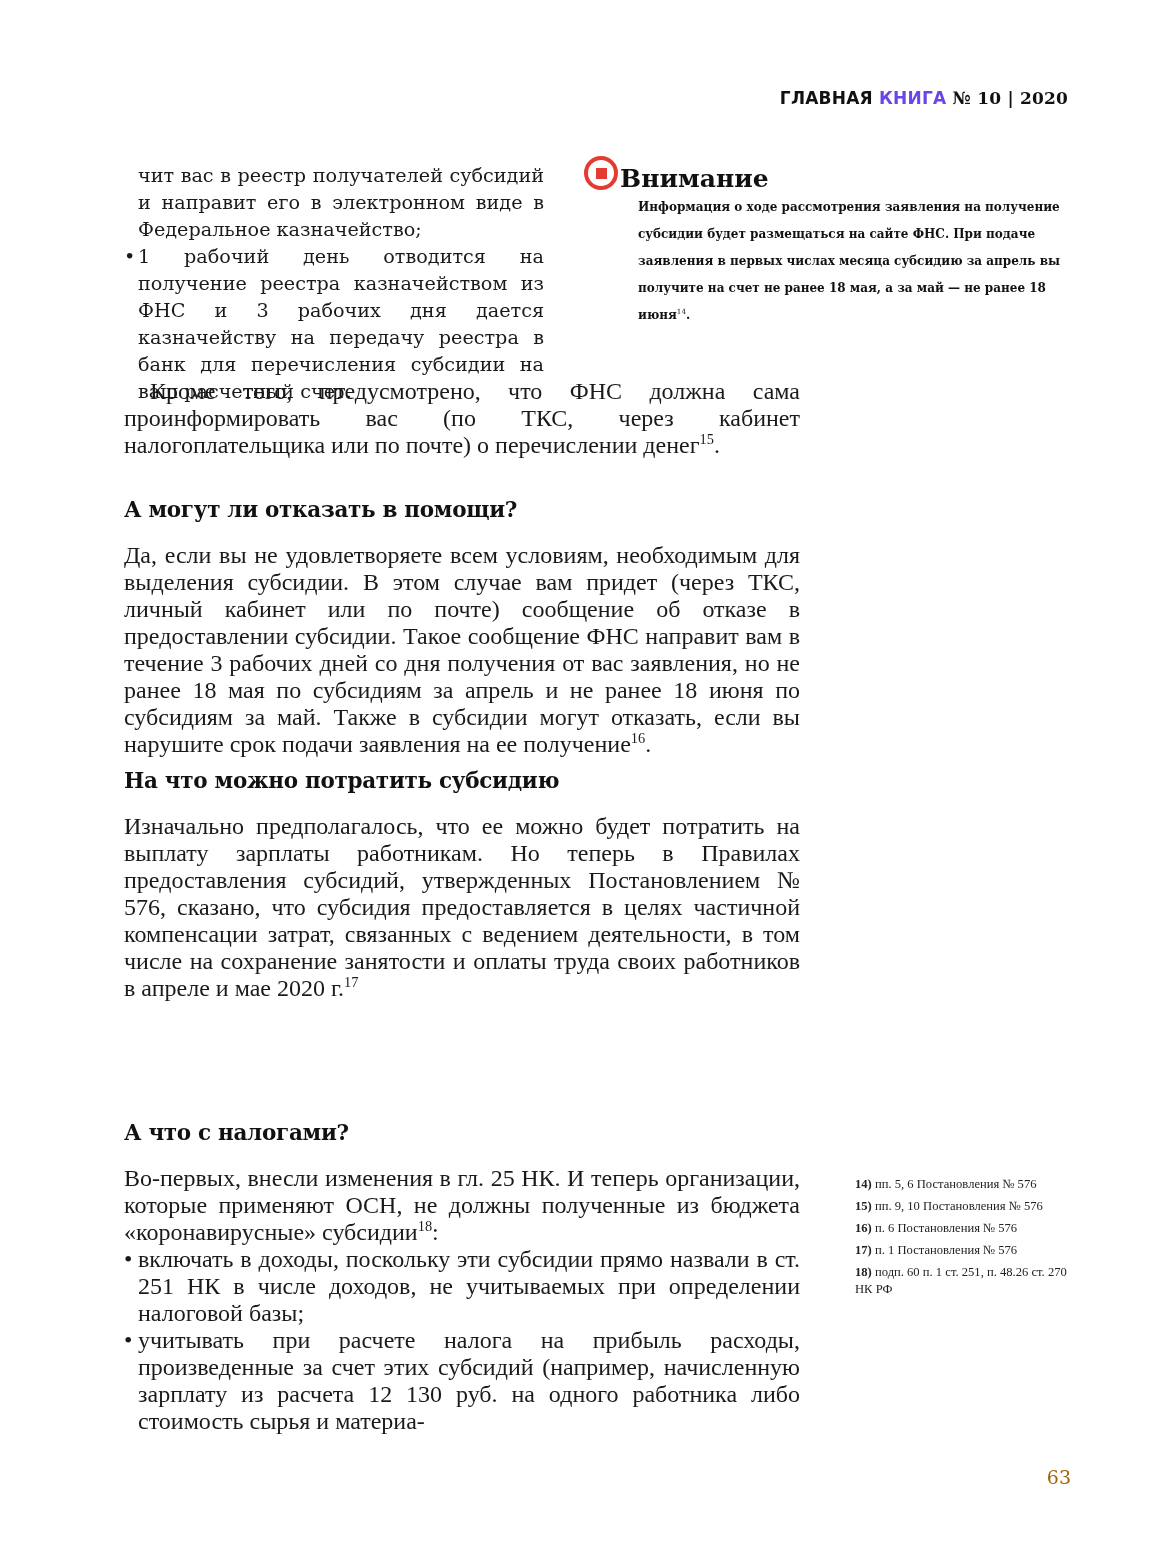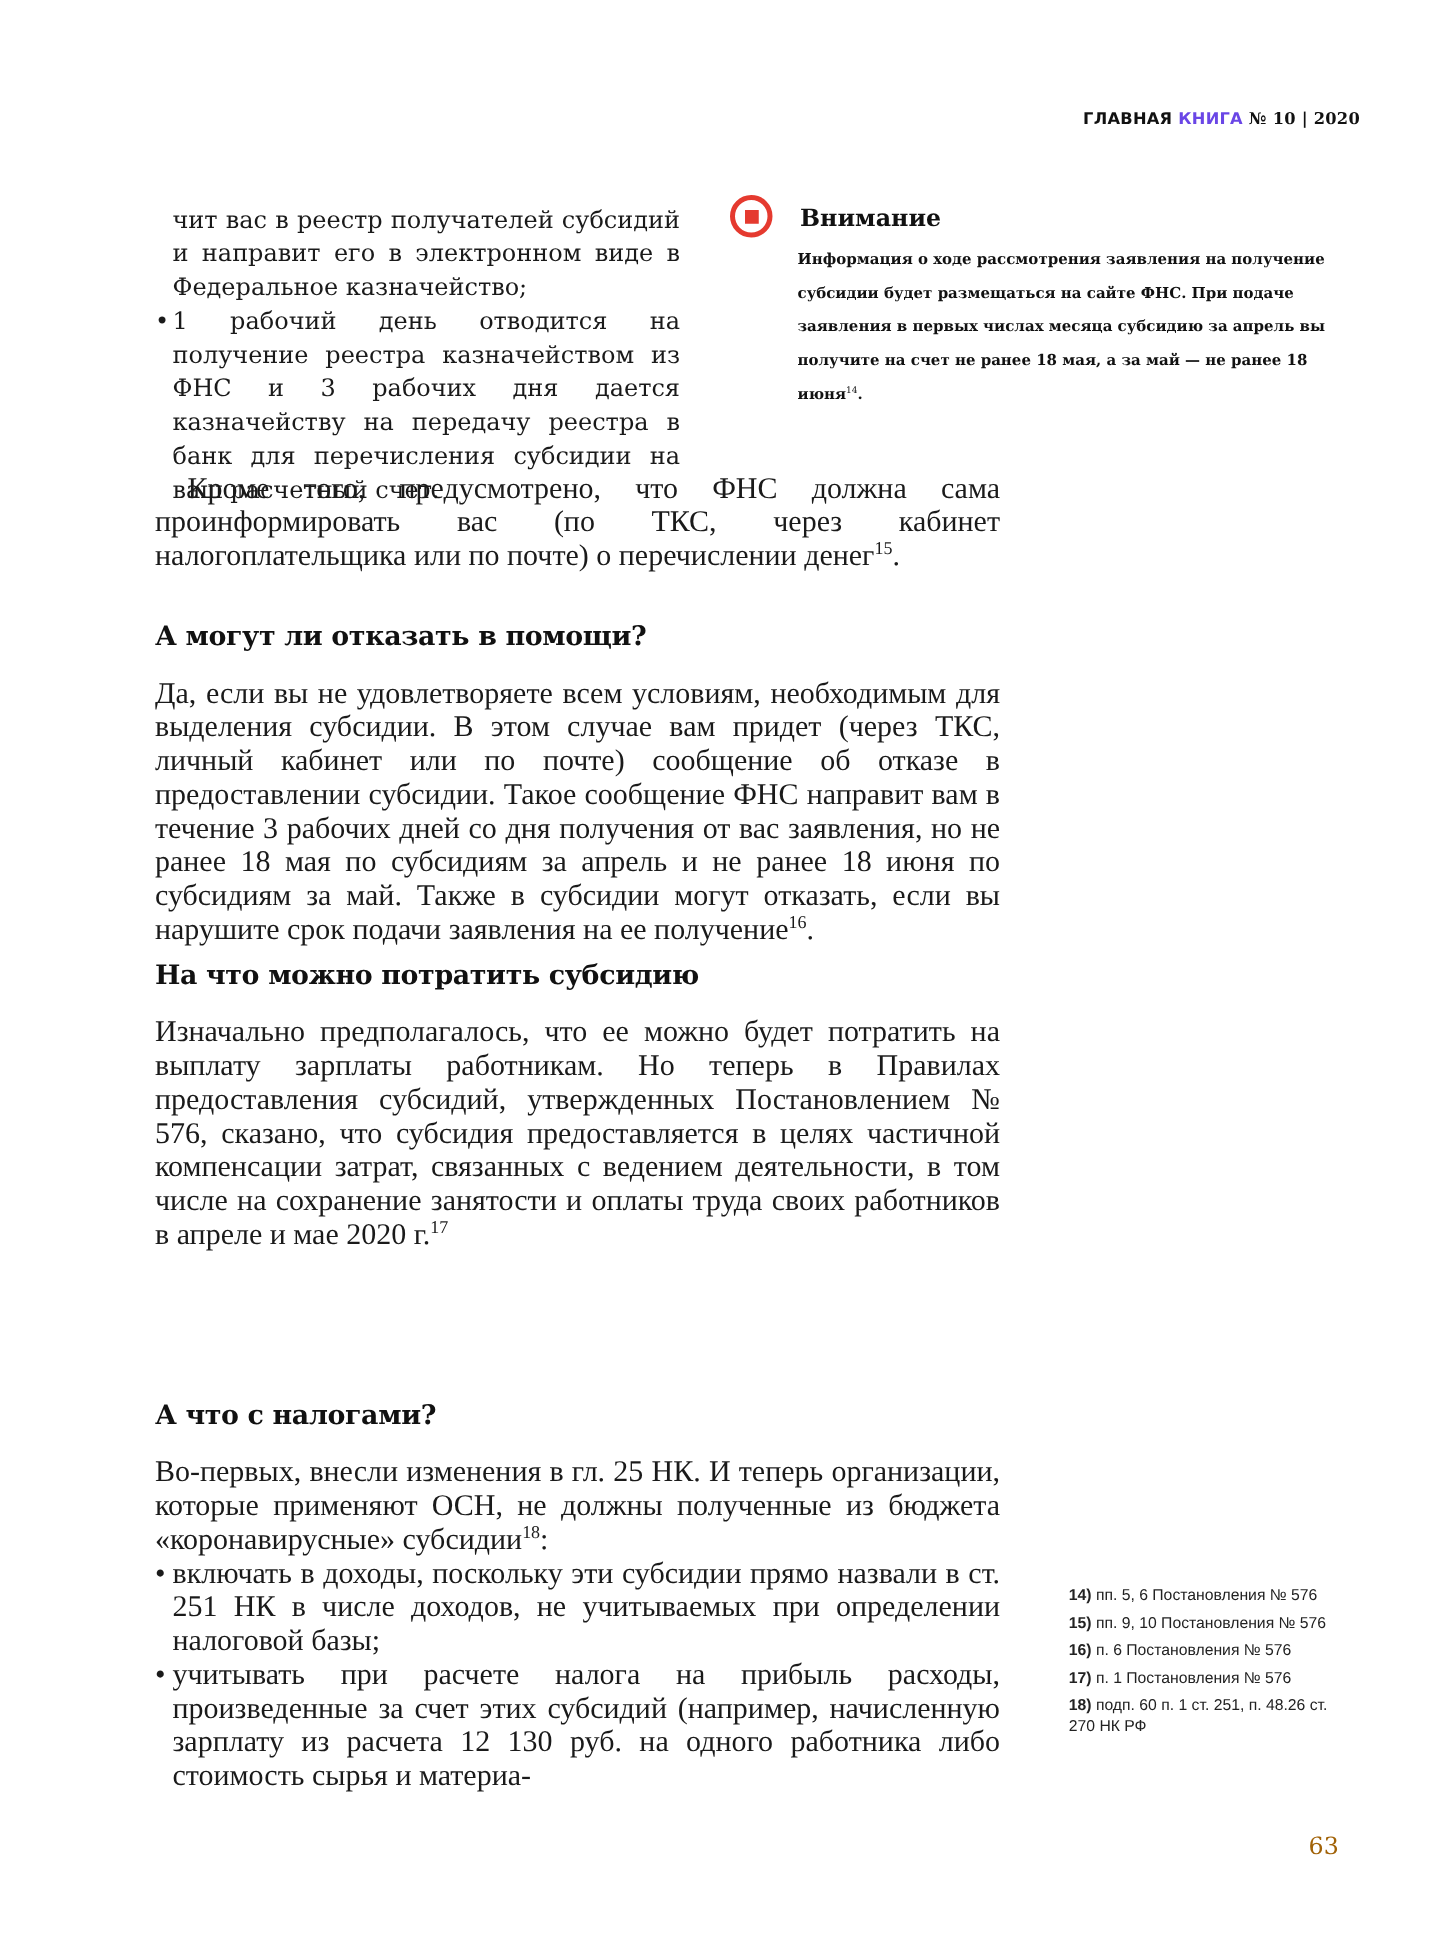--- a/index.html
+++ b/index.html
@@ -1,44 +1,44 @@
 <!DOCTYPE html>
 <html><head>
   <meta charset="utf-8">
   <style>
     html, body { margin: 0; padding: 0; background: #ffffff; }
     body { width: 1163px; height: 1559px; position: relative; overflow: hidden; color: #1a1a1a; }
 
-    .header { position: absolute; top: 88px; right: 75px; font-family: "DejaVu Sans", "Liberation Sans", sans-serif; font-weight: bold; font-size: 13px; letter-spacing: 0.2px; color: #111; white-space: nowrap; }
+    .header { position: absolute; top: 88px; right: 95px; font-family: "DejaVu Sans", "Liberation Sans", sans-serif; font-weight: bold; font-size: 17px; letter-spacing: 0.2px; color: #111; white-space: nowrap; }
     .header .brand-accent { color: #6a46e6; }
     .header .issue { font-family: "DejaVu Serif", serif; font-weight: bold; }
 
     
     .topcol { position: absolute; left: 124px; top: 162px; width: 420px; font-family: "DejaVu Serif", serif; font-size: 19.2px; line-height: 27px; text-align: justify; }
     .topcol .cont { padding-left: 14px; }
     .bullet-item { position: relative; padding-left: 14px; }
     .bullet-item::before { content: "•"; position: absolute; left: 0; top: 0; }
 
     
     .callout { position: absolute; left: 584px; top: 156px; width: 440px; }
     .callout .icon-ring { position: absolute; left: 0; top: 0; width: 34px; height: 34px; border: 4px solid #e53a2f; border-radius: 50%; box-sizing: border-box; }
     .callout .icon-ring .sq { position: absolute; left: 8px; top: 8px; width: 11px; height: 11px; background: #e53a2f; }
-    .callout .title { position: absolute; left: 56px; top: 8px; font-family: "DejaVu Serif", serif; font-weight: bold; font-size: 19px; color: #111; }
+    .callout .title { position: absolute; left: 36px; top: 8px; font-family: "DejaVu Serif", serif; font-weight: bold; font-size: 25px; color: #111; }
     .callout .body { position: absolute; left: 54px; top: 38px; width: 440px; font-family: "DejaVu Serif", serif; font-weight: bold; font-size: 12px; line-height: 27px; color: #111; }
     sup { font-size: 0.6em; font-weight: normal; vertical-align: super; line-height: 0; }
 
     
     .main { position: absolute; left: 124px; width: 676px; font-family: "Liberation Serif", "DejaVu Serif", serif; font-size: 24px; line-height: 27px; text-align: justify; color: #1a1a1a; }
     .indent { text-indent: 26px; }
     h2 { position: absolute; left: 124px; margin: 0; font-family: "DejaVu Serif", serif; font-weight: bold; font-size: 21.5px; color: #111; white-space: nowrap; letter-spacing: -0.3px; }
     p { margin: 0; }
     .main .bullet-item { padding-left: 14px; }
 
     
-    .footnotes { position: absolute; left: 855px; top: 1268px; width: 220px; font-family: Liberation Sans, sans-serif; font-size: 12.6px; line-height: 17px; color: #222; }
+    .footnotes { position: absolute; left: 855px; top: 1176px; width: 220px; font-family: Liberation Serif, serif; font-size: 12.6px; line-height: 17px; color: #222; }
     .footnotes .fn { margin-bottom: 5px; }
     .footnotes .num { font-weight: bold; }
 
     .page-num { position: absolute; right: 92px; top: 1466px; font-family: "DejaVu Serif", serif; font-size: 19px; color: #a16207; }
   </style>
 </head>
 <body>
 
 <div class="header">
   <span>ГЛАВНАЯ</span>

